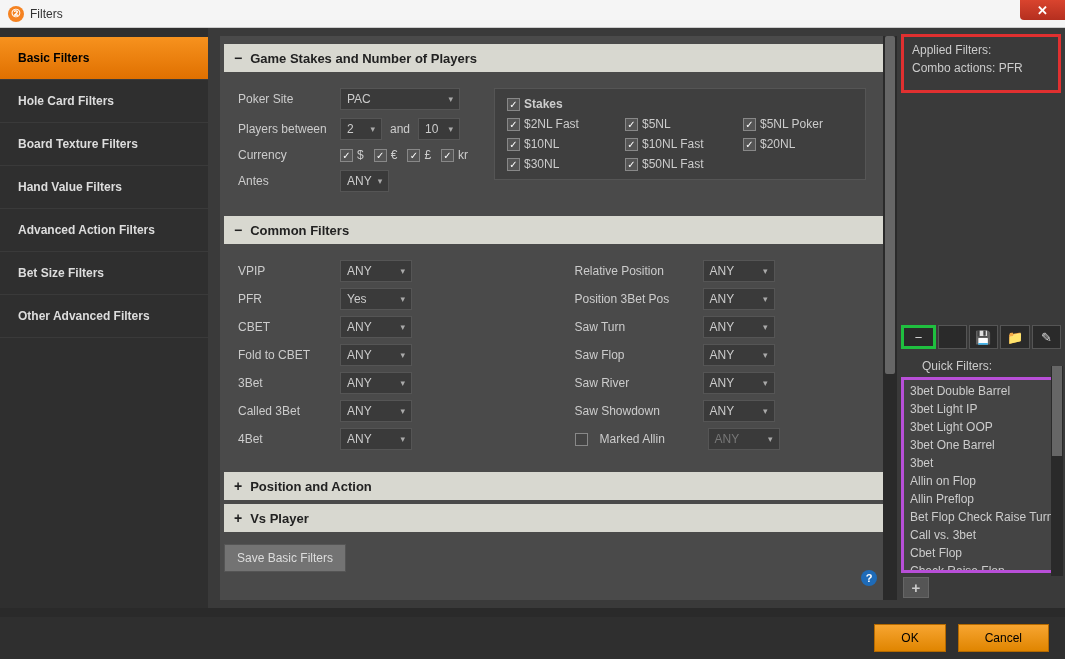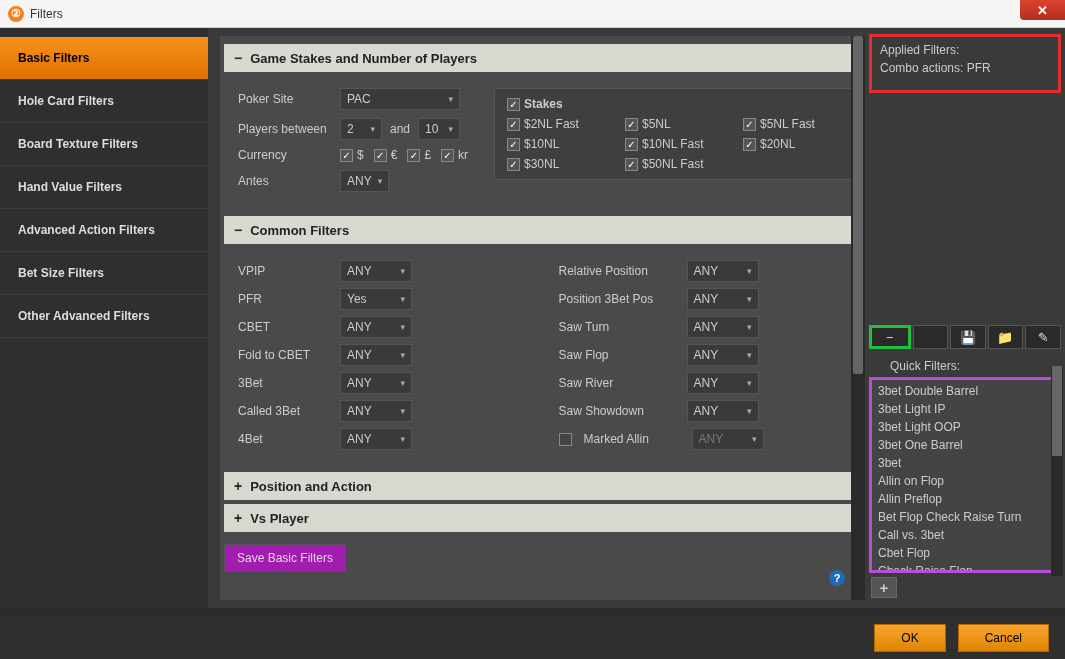--- a/index.html
+++ b/index.html
@@ -25,23 +25,23 @@
 .select.disabled { color: #777; }
 .chk { width: 13px; height: 13px; border: 1px solid #888; background: #555; display: inline-flex; align-items: center; justify-content: center; color: #fff; font-size: 10px; margin-right: 4px; flex-shrink: 0; }
 .chk.checked::after { content: "✓"; }
 .chk.empty { background: #444; }
 .stakes-box { background: #3f3f3f; border: 1px solid #555; padding: 8px 12px; margin-left: 8px; }
 .stakes-grid { display: grid; grid-template-columns: 110px 110px 110px; gap: 6px 8px; margin-top: 6px; }
 .stakes-item { display: flex; align-items: center; color: #ccc; font-size: 12px; }
 .two-col { display: flex; gap: 40px; }
 .col { flex: 1; }
 .col .row { margin-bottom: 6px; }
-.btn-save { background: #a21caf; border: 1px solid #555; color: #ddd; padding: 6px 12px; font-size: 12px; cursor: pointer; margin-top: 8px; }
+.btn-save { background: #737373; border: 1px solid #555; color: #ddd; padding: 6px 12px; font-size: 12px; cursor: pointer; margin-top: 8px; }
 .help-icon { position: absolute; right: 12px; bottom: 14px; width: 16px; height: 16px; background: #1e6bb8; color: #fff; border-radius: 50%; display: flex; align-items: center; justify-content: center; font-size: 11px; font-weight: bold; cursor: pointer; }
-.right-panel { width: 200px; background: #3a3a3a; display: flex; flex-direction: column; padding: 6px 4px; }
+.right-panel { width: 168px; background: #3a3a3a; display: flex; flex-direction: column; padding: 6px 4px; }
 .applied-box { border: 3px solid #e03030; padding: 6px 8px; color: #ccc; font-size: 12px; height: 62px; }
 .applied-box .hdr { margin-bottom: 4px; }
 .spacer { flex: 0 0 228px; }
 .toolbar { display: flex; gap: 2px; margin: 4px 0; }
 .tool-btn { width: 36px; height: 24px; background: #2a2a2a; border: 1px solid #555; display: flex; align-items: center; justify-content: center; font-size: 13px; cursor: pointer; color: #ddd; }
 .tool-btn.highlighted { border: 3px solid #1fbf3f; width: 42px; }
 .quick-hdr { color: #ccc; font-size: 12px; margin: 6px 21px 4px; }
 .quick-box { border: 3px solid #b84fd8; background: #444; color: #ccc; font-size: 12px; height: 208px; overflow: hidden; padding: 2px 6px; }
 .quick-box .item { padding: 2px 0; cursor: pointer; white-space: nowrap; }
 .add-btn { width: 26px; height: 22px; background: #555; border: 1px solid #666; color: #ccc; display: flex; align-items: center; justify-content: center; font-size: 15px; margin: 4px 2px; cursor: pointer; font-weight: bold; }
@@ -131,21 +131,21 @@
               <div class="stakes-item">
                   <span class="chk checked"></span>
                   <span>$2NL Fast</span>
                 </div>
               <div class="stakes-item">
                   <span class="chk checked"></span>
                   <span>$5NL</span>
                 </div>
               <div class="stakes-item">
                   <span class="chk checked"></span>
-                  <span>$5NL Fast</span>
+                  <span>$5NL Poker</span>
                 </div>
               <div class="stakes-item">
                   <span class="chk checked"></span>
                   <span>$10NL</span>
                 </div>
               <div class="stakes-item">
                   <span class="chk checked"></span>
                   <span>$10NL Fast</span>
                 </div>
               <div class="stakes-item">

